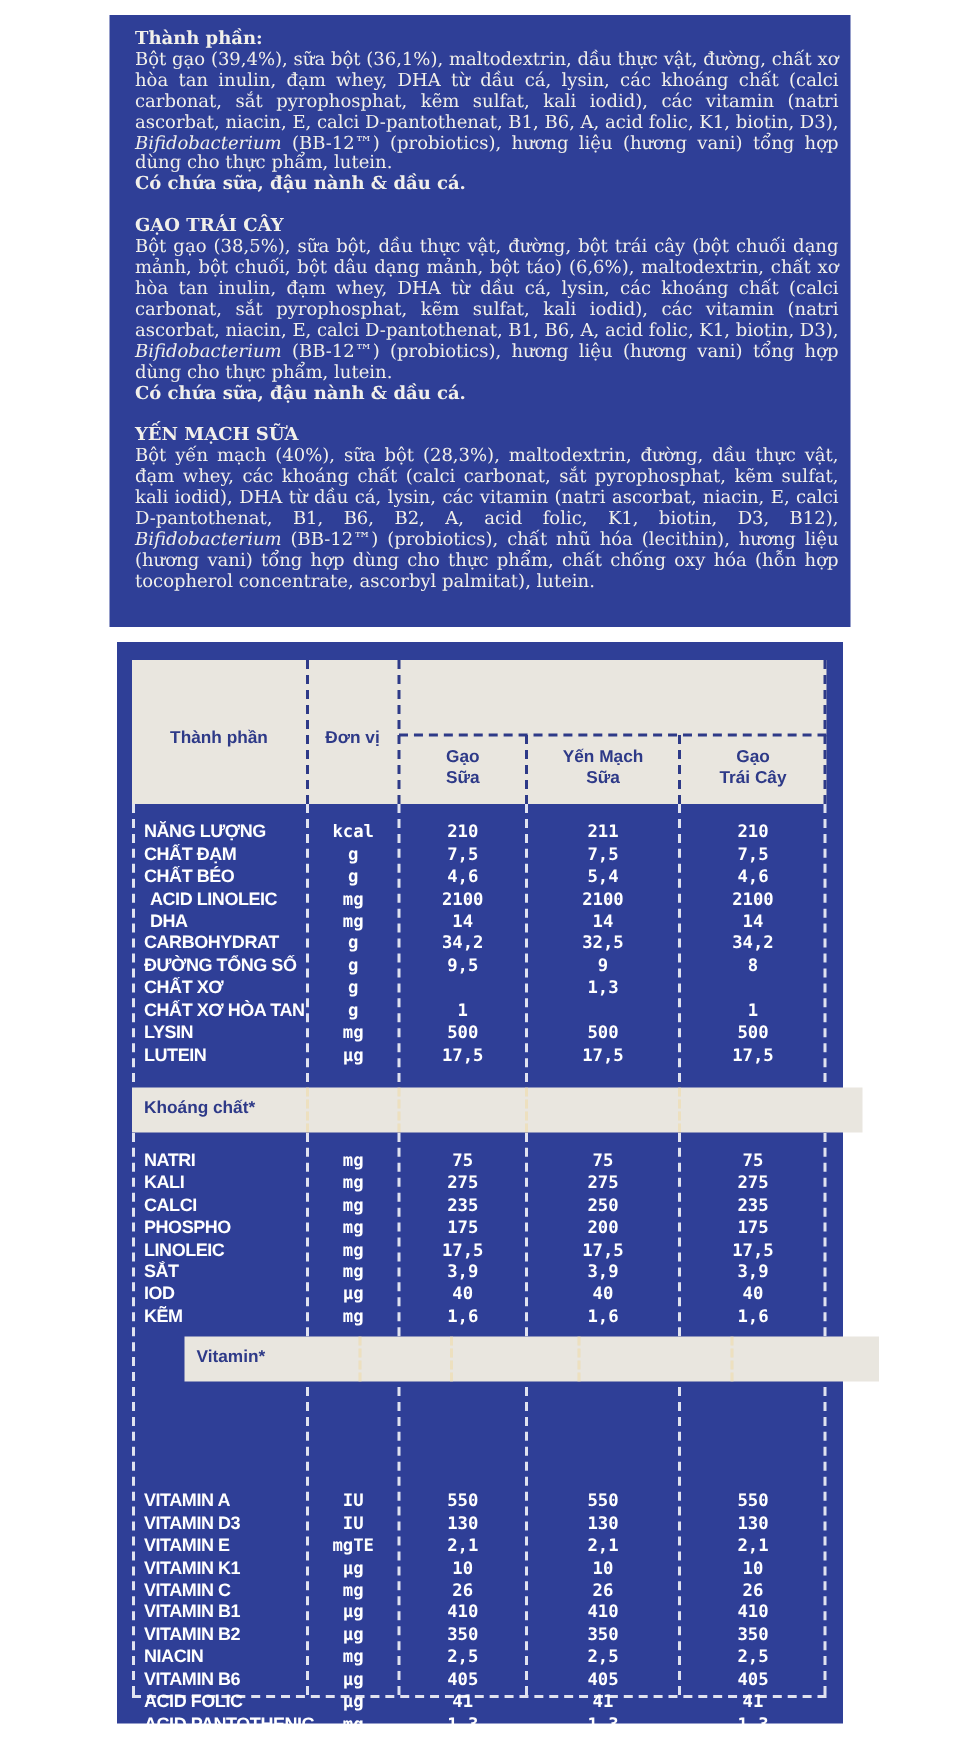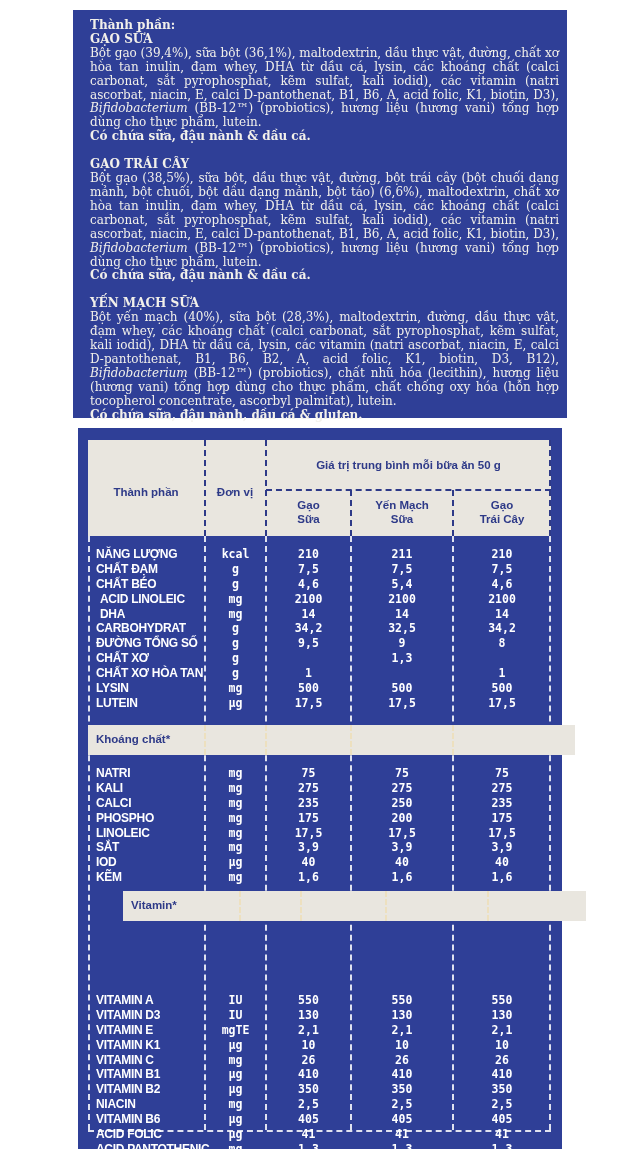--- a/index.html
+++ b/index.html
@@ -52,54 +52,51 @@
   .row .v3 { left:365px; width:98px; }
   .bottom-dash { position:absolute; left:0; width:463px; top:690px; border-top:2px dashed rgba(255,255,255,0.85); }
 </style>
 </head>
 <body>
 
 <div class="panel-top">
   <div class="h">Thành phần:</div>
 
   <div>
-    <div class="h">GẠO SỮA</div>
     <p><span>Bột gạo (39,4%), sữa bột (36,1%), maltodextrin, dầu thực vật, đường, chất xơ hòa tan inulin, đạm whey, DHA từ dầu cá, lysin, các khoáng chất (calci carbonat, sắt pyrophosphat, kẽm sulfat, kali iodid), các vitamin (natri ascorbat, niacin, E, calci D-pantothenat, B1, B6, A, acid folic, K1, biotin, D3), </span><i>Bifidobacterium</i><span> (BB-12™) (probiotics), hương liệu (hương vani) tổng hợp dùng cho thực phẩm, lutein.</span></p>
     <div class="h">Có chứa sữa, đậu nành &amp; dầu cá.</div>
   </div>
   <div class="gap"></div>
 
   <div>
     <div class="h">GẠO TRÁI CÂY</div>
     <p><span>Bột gạo (38,5%), sữa bột, dầu thực vật, đường, bột trái cây (bột chuối dạng mảnh, bột chuối, bột dâu dạng mảnh, bột táo) (6,6%), maltodextrin, chất xơ hòa tan inulin, đạm whey, DHA từ dầu cá, lysin, các khoáng chất (calci carbonat, sắt pyrophosphat, kẽm sulfat, kali iodid), các vitamin (natri ascorbat, niacin, E, calci D-pantothenat, B1, B6, A, acid folic, K1, biotin, D3), </span><i>Bifidobacterium</i><span> (BB-12™) (probiotics), hương liệu (hương vani) tổng hợp dùng cho thực phẩm, lutein.</span></p>
     <div class="h">Có chứa sữa, đậu nành &amp; dầu cá.</div>
   </div>
   <div class="gap"></div>
 
   <div>
     <div class="h">YẾN MẠCH SỮA</div>
     <p><span>Bột yến mạch (40%), sữa bột (28,3%), maltodextrin, đường, dầu thực vật, đạm whey, các khoáng chất (calci carbonat, sắt pyrophosphat, kẽm sulfat, kali iodid), DHA từ dầu cá, lysin, các vitamin (natri ascorbat, niacin, E, calci D-pantothenat, B1, B6, B2, A, acid folic, K1, biotin, D3, B12), </span><i>Bifidobacterium</i><span> (BB-12™) (probiotics), chất nhũ hóa (lecithin), hương liệu (hương vani) tổng hợp dùng cho thực phẩm, chất chống oxy hóa (hỗn hợp tocopherol concentrate, ascorbyl palmitat), lutein.</span></p>
-    <div class="h">Có chứa sữa, đậu nành, dầu cá &amp; gluten.</div>
   </div>
 </div>
 
 <div class="panel-bot">
   <div class="table">
 
     <div class="hdr">
       <div class="vline" style="left:116px; top:0; height:96px;"></div>
       <div class="vline" style="left:177px; top:0; height:96px;"></div>
       <div class="vline" style="left:262px; top:50px; height:46px;"></div>
       <div class="vline" style="left:364px; top:50px; height:46px;"></div>
       <div class="vline" style="left:461px; top:0; height:96px;"></div>
       <div class="hline" style="left:178px; top:49px; width:285px;"></div>
 
       <div class="hdr-cell" style="left:0; width:116px; top:45px;">Thành phần</div>
       <div class="hdr-cell" style="left:117px; width:60px; top:45px;">Đơn vị</div>
-      <div class="hdr-cell" style="left:178px; width:285px; top:18px;">Giá trị trung bình mỗi bữa ăn 50 g</div>
 
       <div class="hdr-cell" style="left:178px; width:85px; top:58px;">
         <div>Gạo</div>
           <div>Sữa</div>
       </div>
       <div class="hdr-cell" style="left:263px; width:102px; top:58px;">
         <div>Yến Mạch</div>
           <div>Sữa</div>
       </div>
       <div class="hdr-cell" style="left:365px; width:98px; top:58px;">

